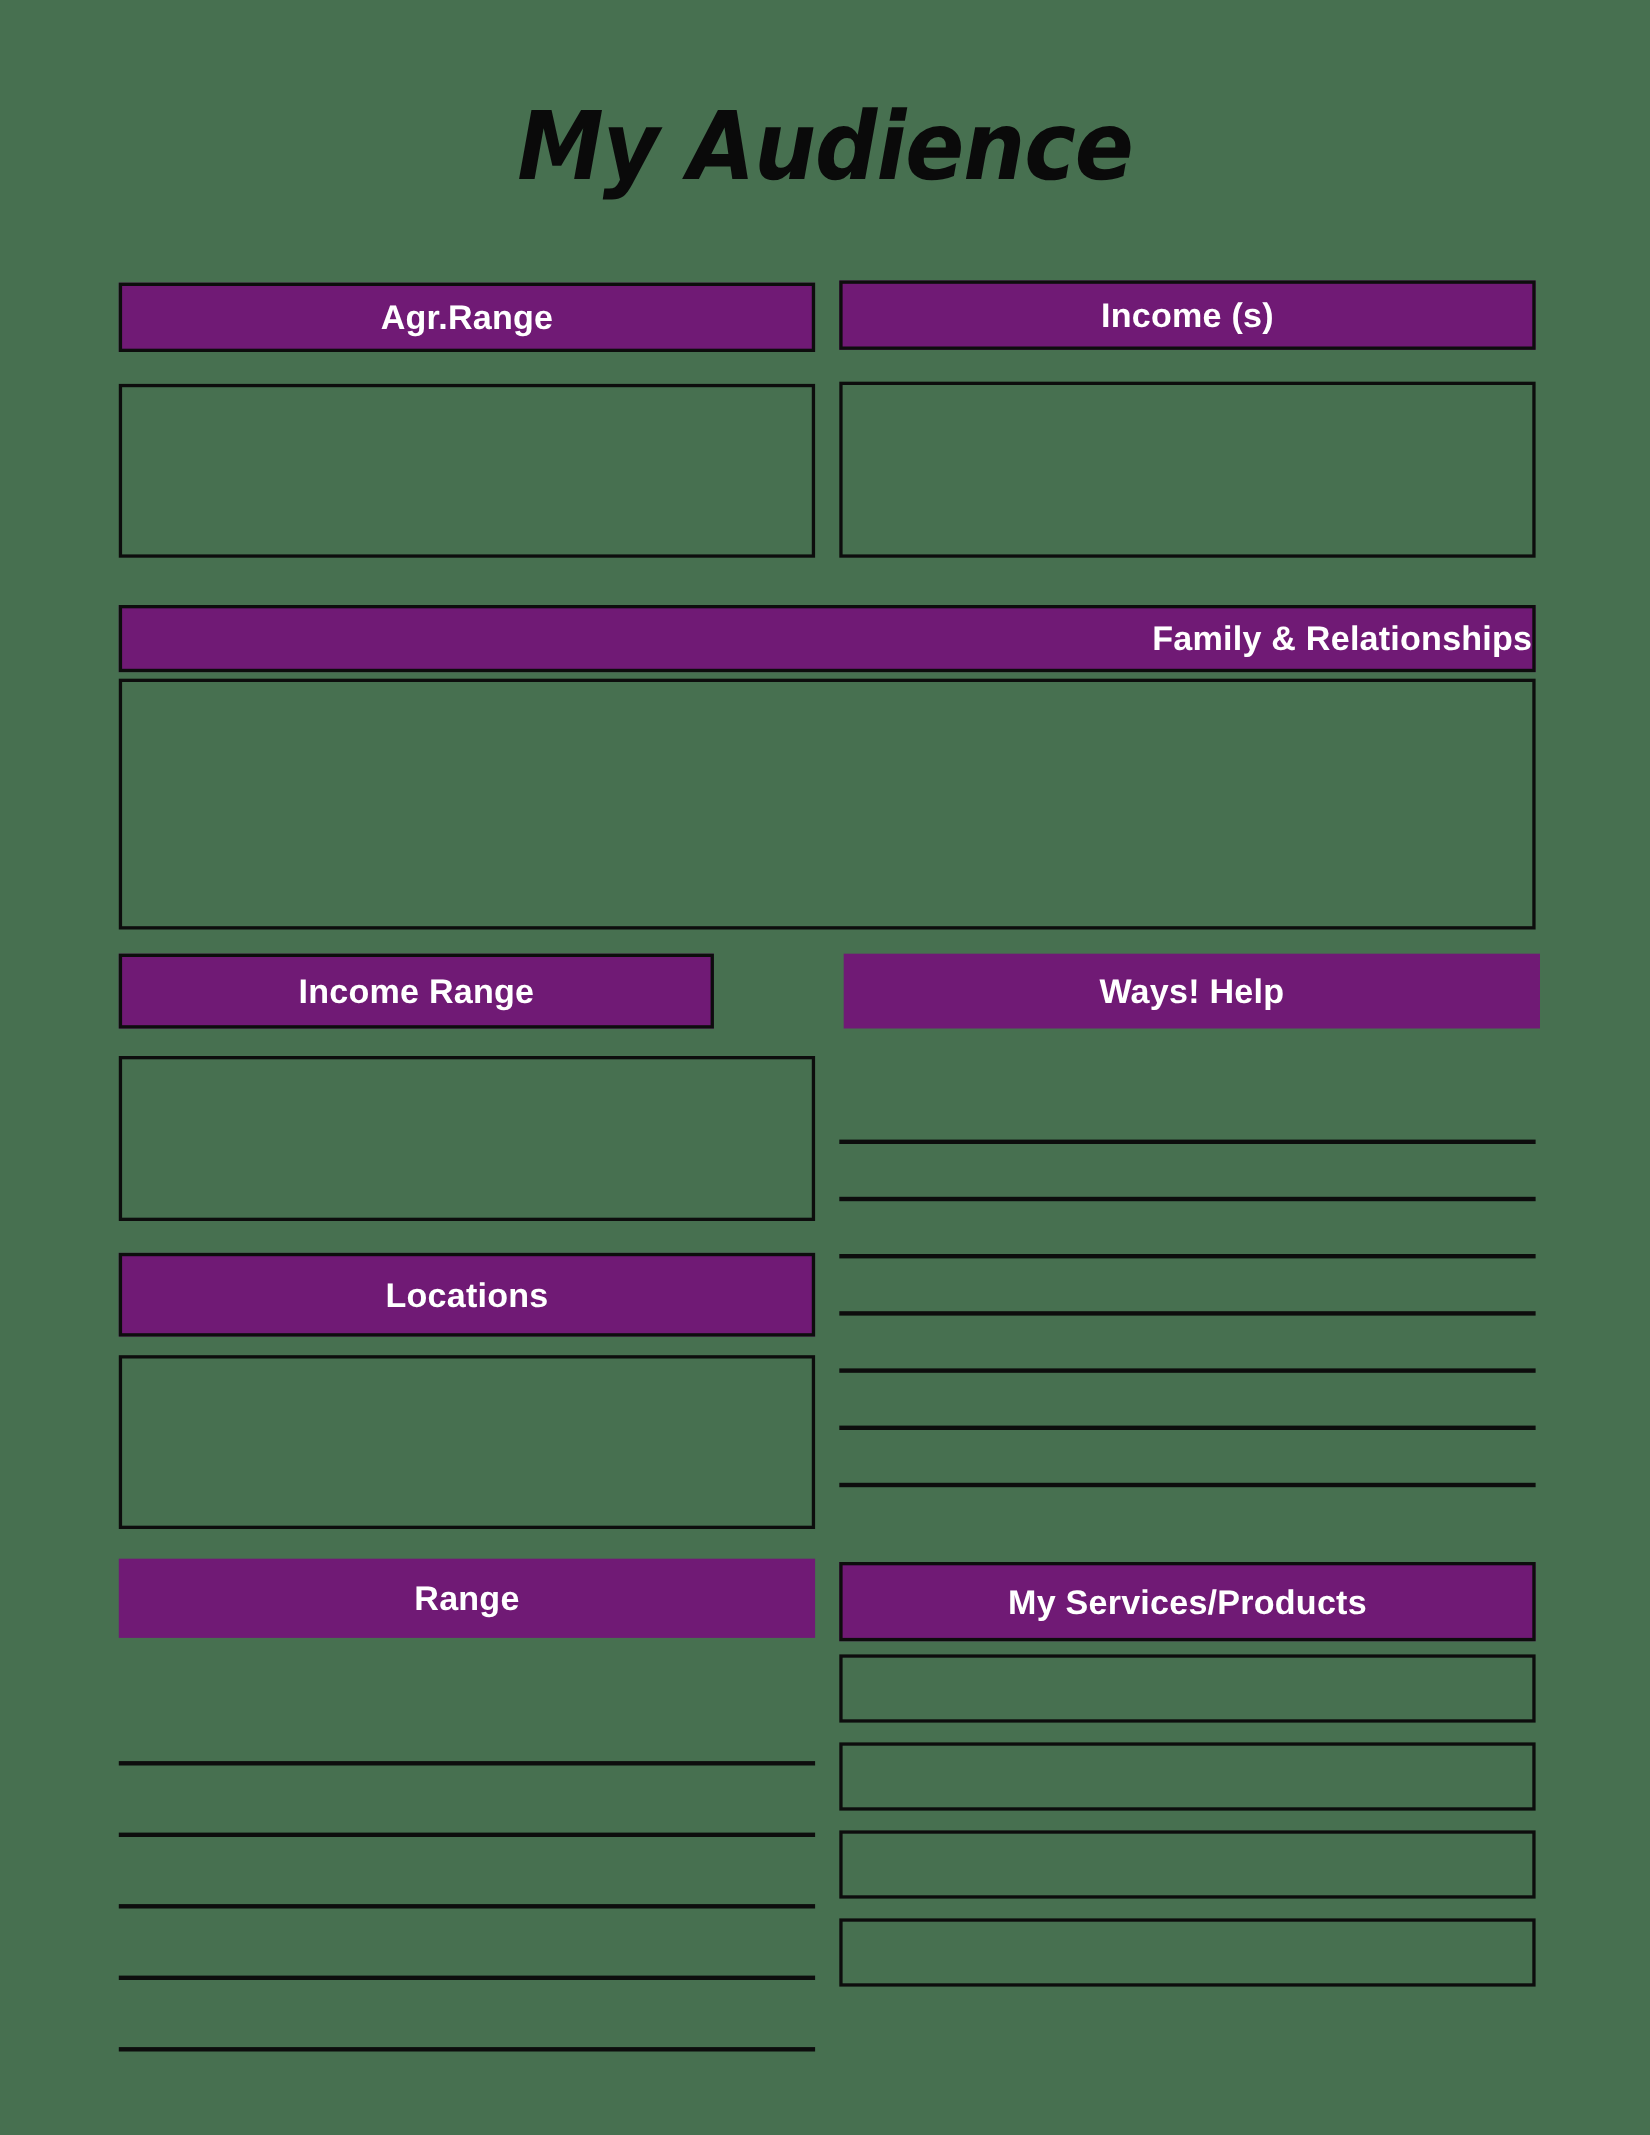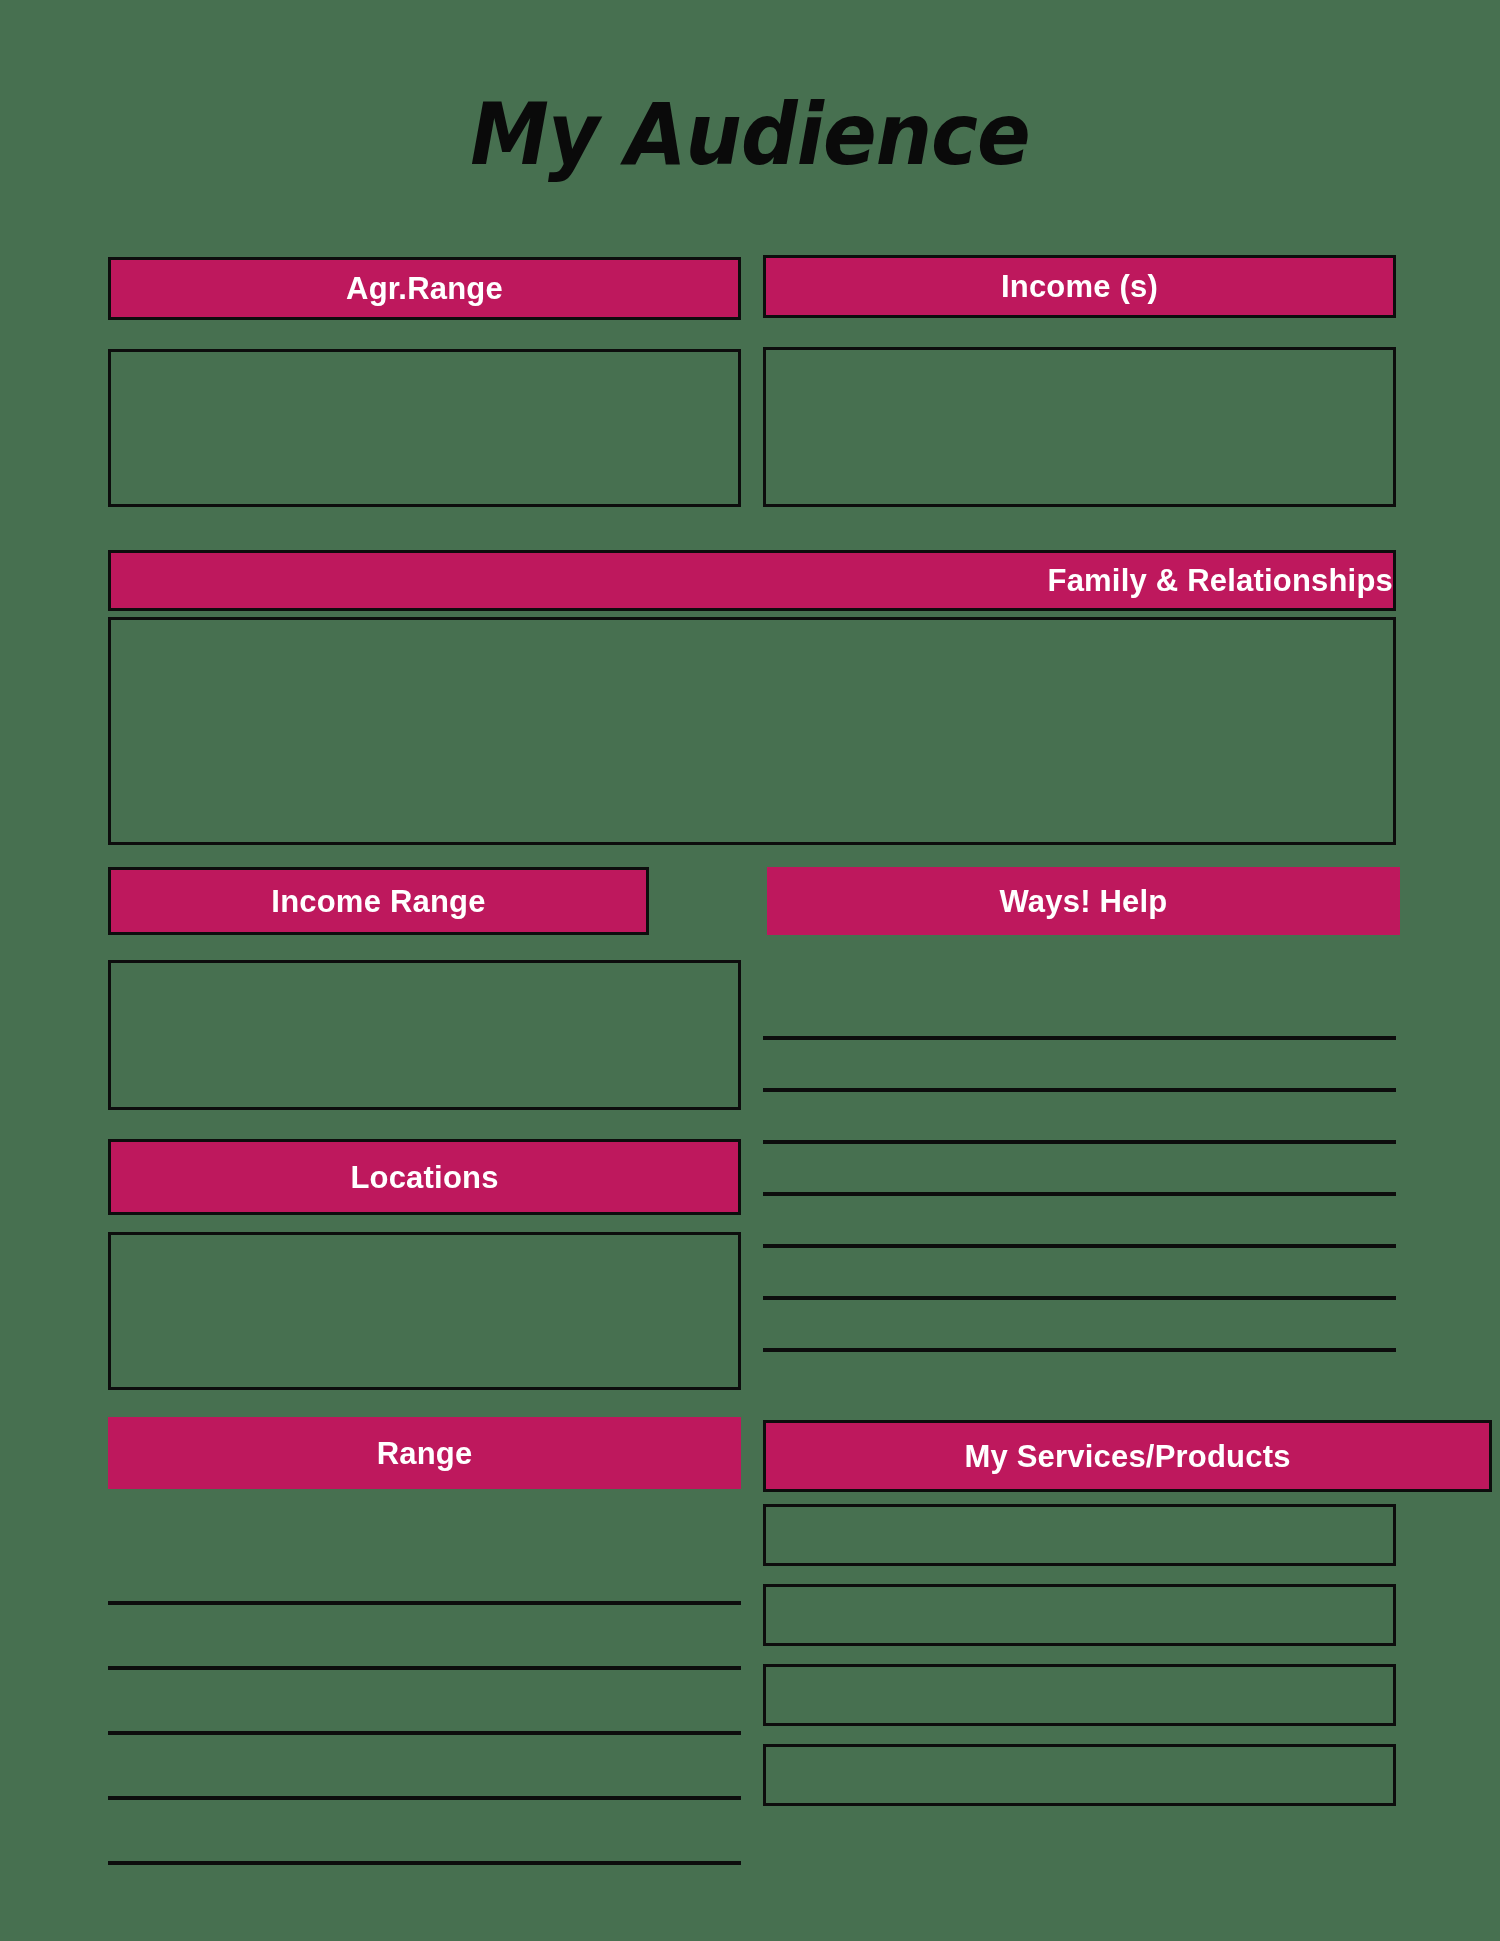--- a/index.html
+++ b/index.html
@@ -38,21 +38,21 @@
     color: #0a0a0a;
     letter-spacing: -1px;
     transform: scaleX(0.92);
     transform-origin: center center;
     white-space: nowrap;
   }
 
   
   .bar {
     position: absolute;
-    background: #be185d;
+    background: #701a75;
     box-sizing: border-box;
     display: flex;
     align-items: center;
     justify-content: center;
   }
   .bar.bordered {
     border: 3px solid #0d0d0d;
   }
   .bar .bar-label {
     font-family: "Liberation Sans", sans-serif;
@@ -128,21 +128,21 @@
     <span class="bar-label">Range</span>
   </div>
   <div class="rules" id="notes-rules" style="left:108px; top:1540px; width:633px;">
       <div style="height: 65px; box-sizing: border-box; border-bottom: 4px solid rgb(13, 13, 13); width: 100%;"></div>
       <div style="height: 65px; box-sizing: border-box; border-bottom: 4px solid rgb(13, 13, 13); width: 100%;"></div>
       <div style="height: 65px; box-sizing: border-box; border-bottom: 4px solid rgb(13, 13, 13); width: 100%;"></div>
       <div style="height: 65px; box-sizing: border-box; border-bottom: 4px solid rgb(13, 13, 13); width: 100%;"></div>
       <div style="height: 65px; box-sizing: border-box; border-bottom: 4px solid rgb(13, 13, 13); width: 100%;"></div>
     </div>
 
-  <div class="bar bordered" style="left:763px; top:1420px; width:729px; height:72px;">
+  <div class="bar bordered" style="left:763px; top:1420px; width:633px; height:72px;">
     <span class="bar-label">My Services/Products</span>
   </div>
   <div id="services-boxes" style="position:absolute; left:763px; top:1504px; width:633px;">
       <div style="box-sizing: border-box; border: 3px solid rgb(13, 13, 13); height: 62px; width: 100%; margin-bottom: 18px;"></div>
       <div style="box-sizing: border-box; border: 3px solid rgb(13, 13, 13); height: 62px; width: 100%; margin-bottom: 18px;"></div>
       <div style="box-sizing: border-box; border: 3px solid rgb(13, 13, 13); height: 62px; width: 100%; margin-bottom: 18px;"></div>
       <div style="box-sizing: border-box; border: 3px solid rgb(13, 13, 13); height: 62px; width: 100%; margin-bottom: 18px;"></div>
     </div>
 
 </div>

